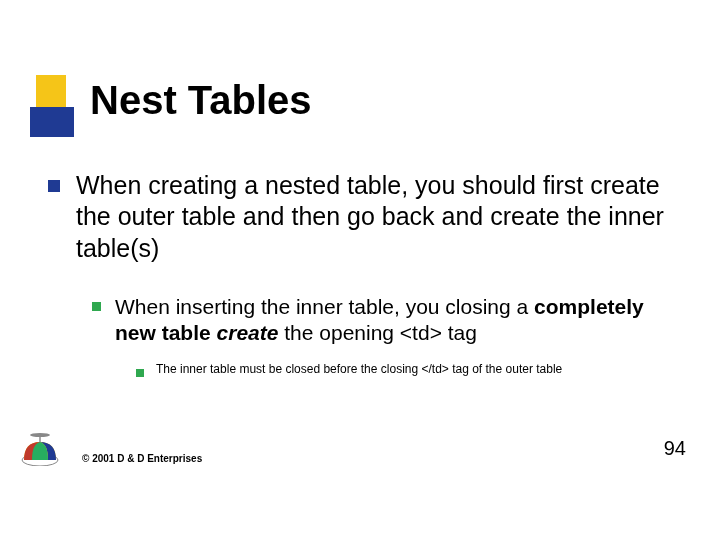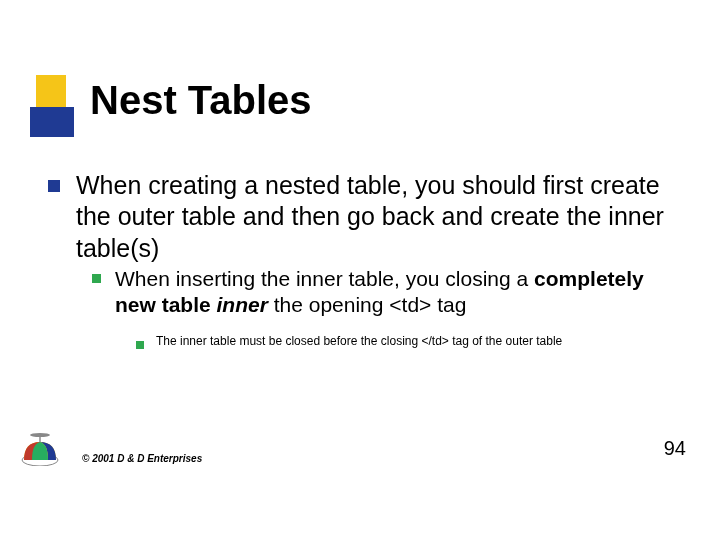--- a/index.html
+++ b/index.html
@@ -2,33 +2,33 @@
 <html><head>
 <meta charset="utf-8">
 <style>
 html,body{margin:0;padding:0;width:720px;height:540px;background:#fff;font-family:Verdana,Geneva,sans-serif;color:#000;overflow:hidden}
 .slide{position:relative;width:720px;height:480px}
 .title-decoration{position:absolute;left:30px;top:75px;width:44px;height:72px}
 .title-decoration .yellow{position:absolute;left:6px;top:0;width:30px;height:56px;background:#f5c518}
 .title-decoration .blue{position:absolute;left:0;top:32px;width:44px;height:30px;background:#1f3a93}
 .title{position:absolute;left:90px;top:78px;font-size:40px;font-weight:bold;color:#000}
 .body{position:absolute;left:48px;top:170px;right:40px}
-.b1{display:flex;align-items:flex-start;margin-bottom:2px}
+.b1{display:flex;align-items:flex-start;margin-bottom:30px}
 .b1 .sq{width:12px;height:12px;background:#1f3a93;margin-top:10px;margin-right:16px;flex:none}
 .b1 .txt{font-size:25px;line-height:1.25}
 .b2{display:flex;align-items:flex-start;margin-left:44px;margin-bottom:16px}
 .b2 .sq{width:9px;height:9px;background:#2fa84f;margin-top:8px;margin-right:14px;flex:none}
 .b2 .txt{font-size:21px;line-height:1.25}
 .b3{display:flex;align-items:flex-start;margin-left:88px}
 .b3 .sq{width:8px;height:8px;background:#2fa84f;margin-top:7px;margin-right:12px;flex:none}
 .b3 .txt{font-size:12px;line-height:1.25}
 .bold{font-weight:bold}
 .ital{font-style:italic;font-weight:bold}
 .logo{position:absolute;left:18px;bottom:14px;width:44px;height:36px}
-.copyright{position:absolute;left:82px;bottom:16px;font-size:10px;font-weight:bold;font-style:italic}
+.copyright{position:absolute;left:82px;bottom:16px;font-size:10px;font-weight:bold;}
 .pagenum{position:absolute;right:34px;bottom:20px;font-size:20px}
 </style>
 </head>
 <body>
 <div class="slide">
 
 <div class="title-decoration">
   <div class="yellow"></div>
   <div class="blue"></div>
 </div>
@@ -38,21 +38,21 @@
 <div class="body">
 
   <div class="b1">
     <div class="sq"></div>
     <div class="txt">When creating a nested table, you should first create the outer table and then go back and create the inner table(s)</div>
   </div>
 
   <div class="b2">
     <div class="sq"></div>
     <div class="txt">
-      <span>When inserting the inner table, you closing a </span><span class="bold">completely new table </span><span class="ital">inner</span><span> the opening &lt;td&gt; tag</span>
+      <span>When inserting the inner table, you closing a </span><span class="bold">completely new table </span><span class="ital">create</span><span> the opening &lt;td&gt; tag</span>
     </div>
   </div>
 
   <div class="b3">
     <div class="sq"></div>
     <div class="txt">The inner table must be closed before the closing &lt;/td&gt; tag of the outer table</div>
   </div>
 
 </div>
 

